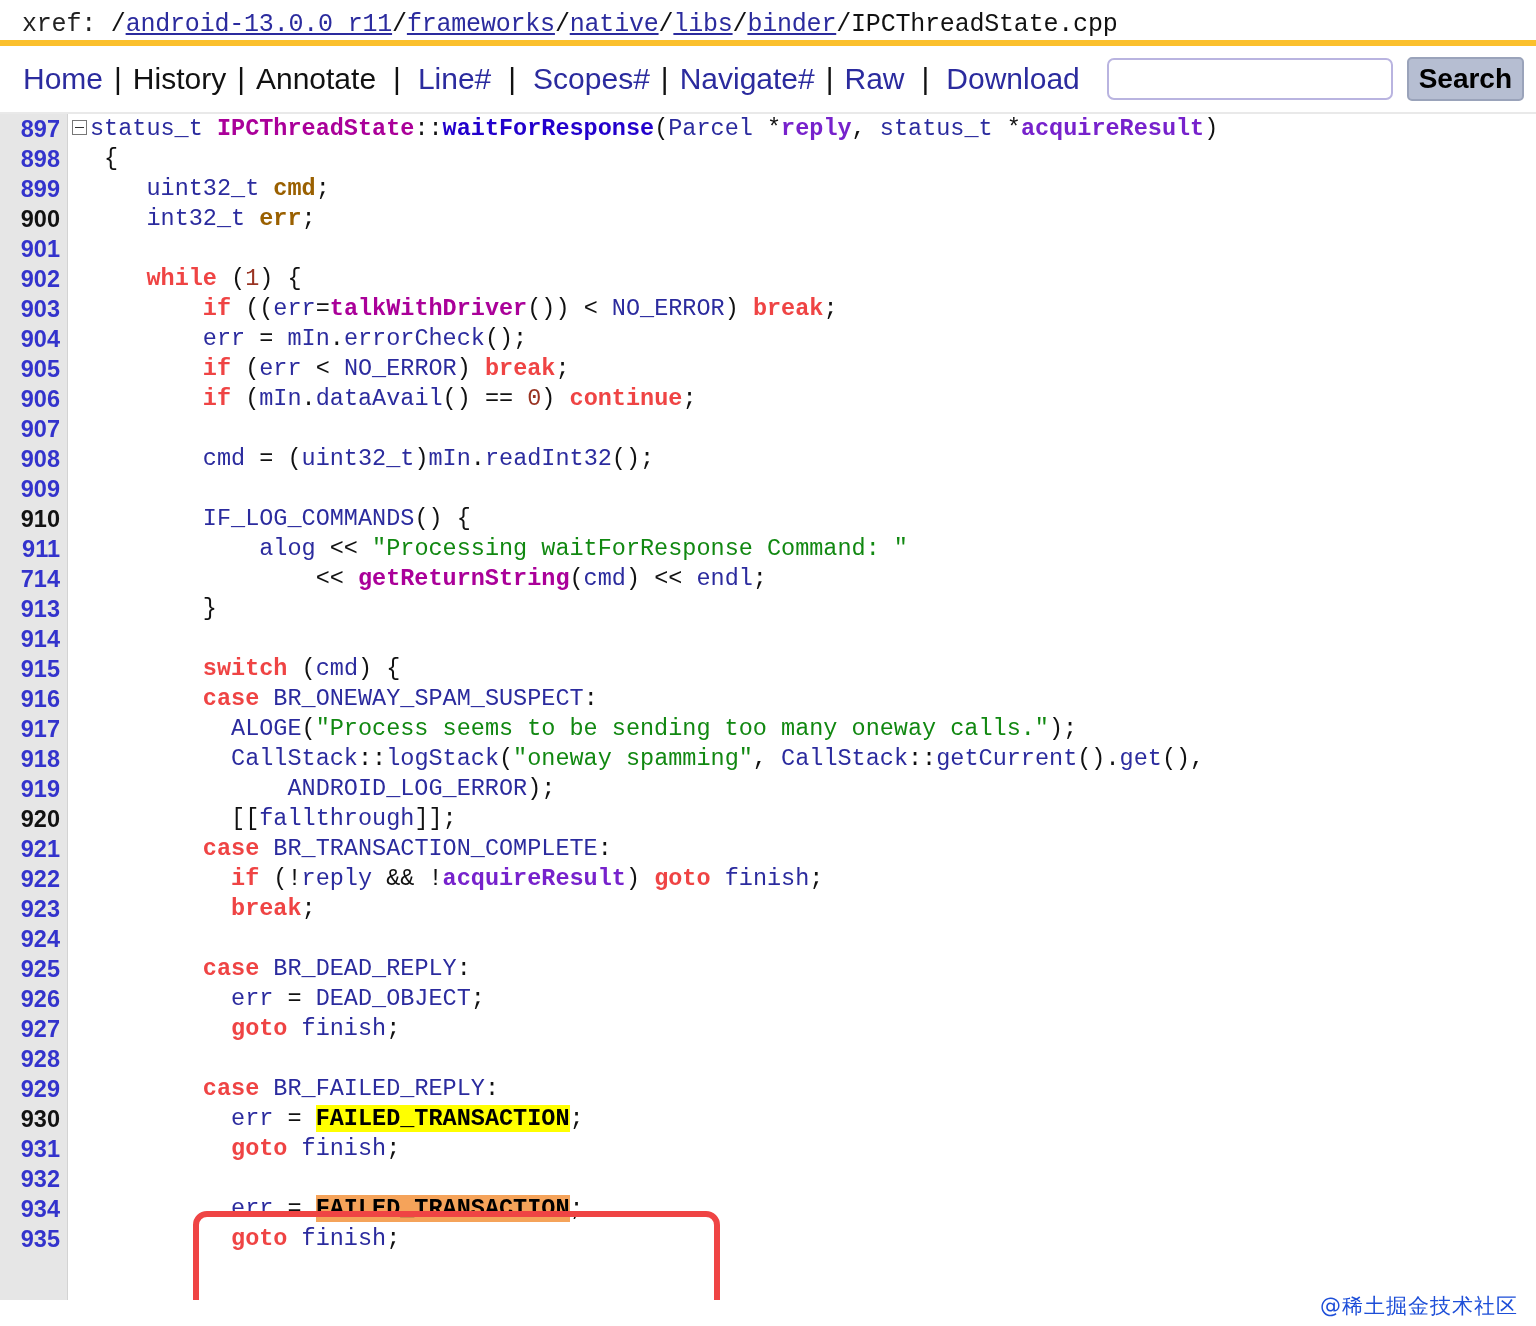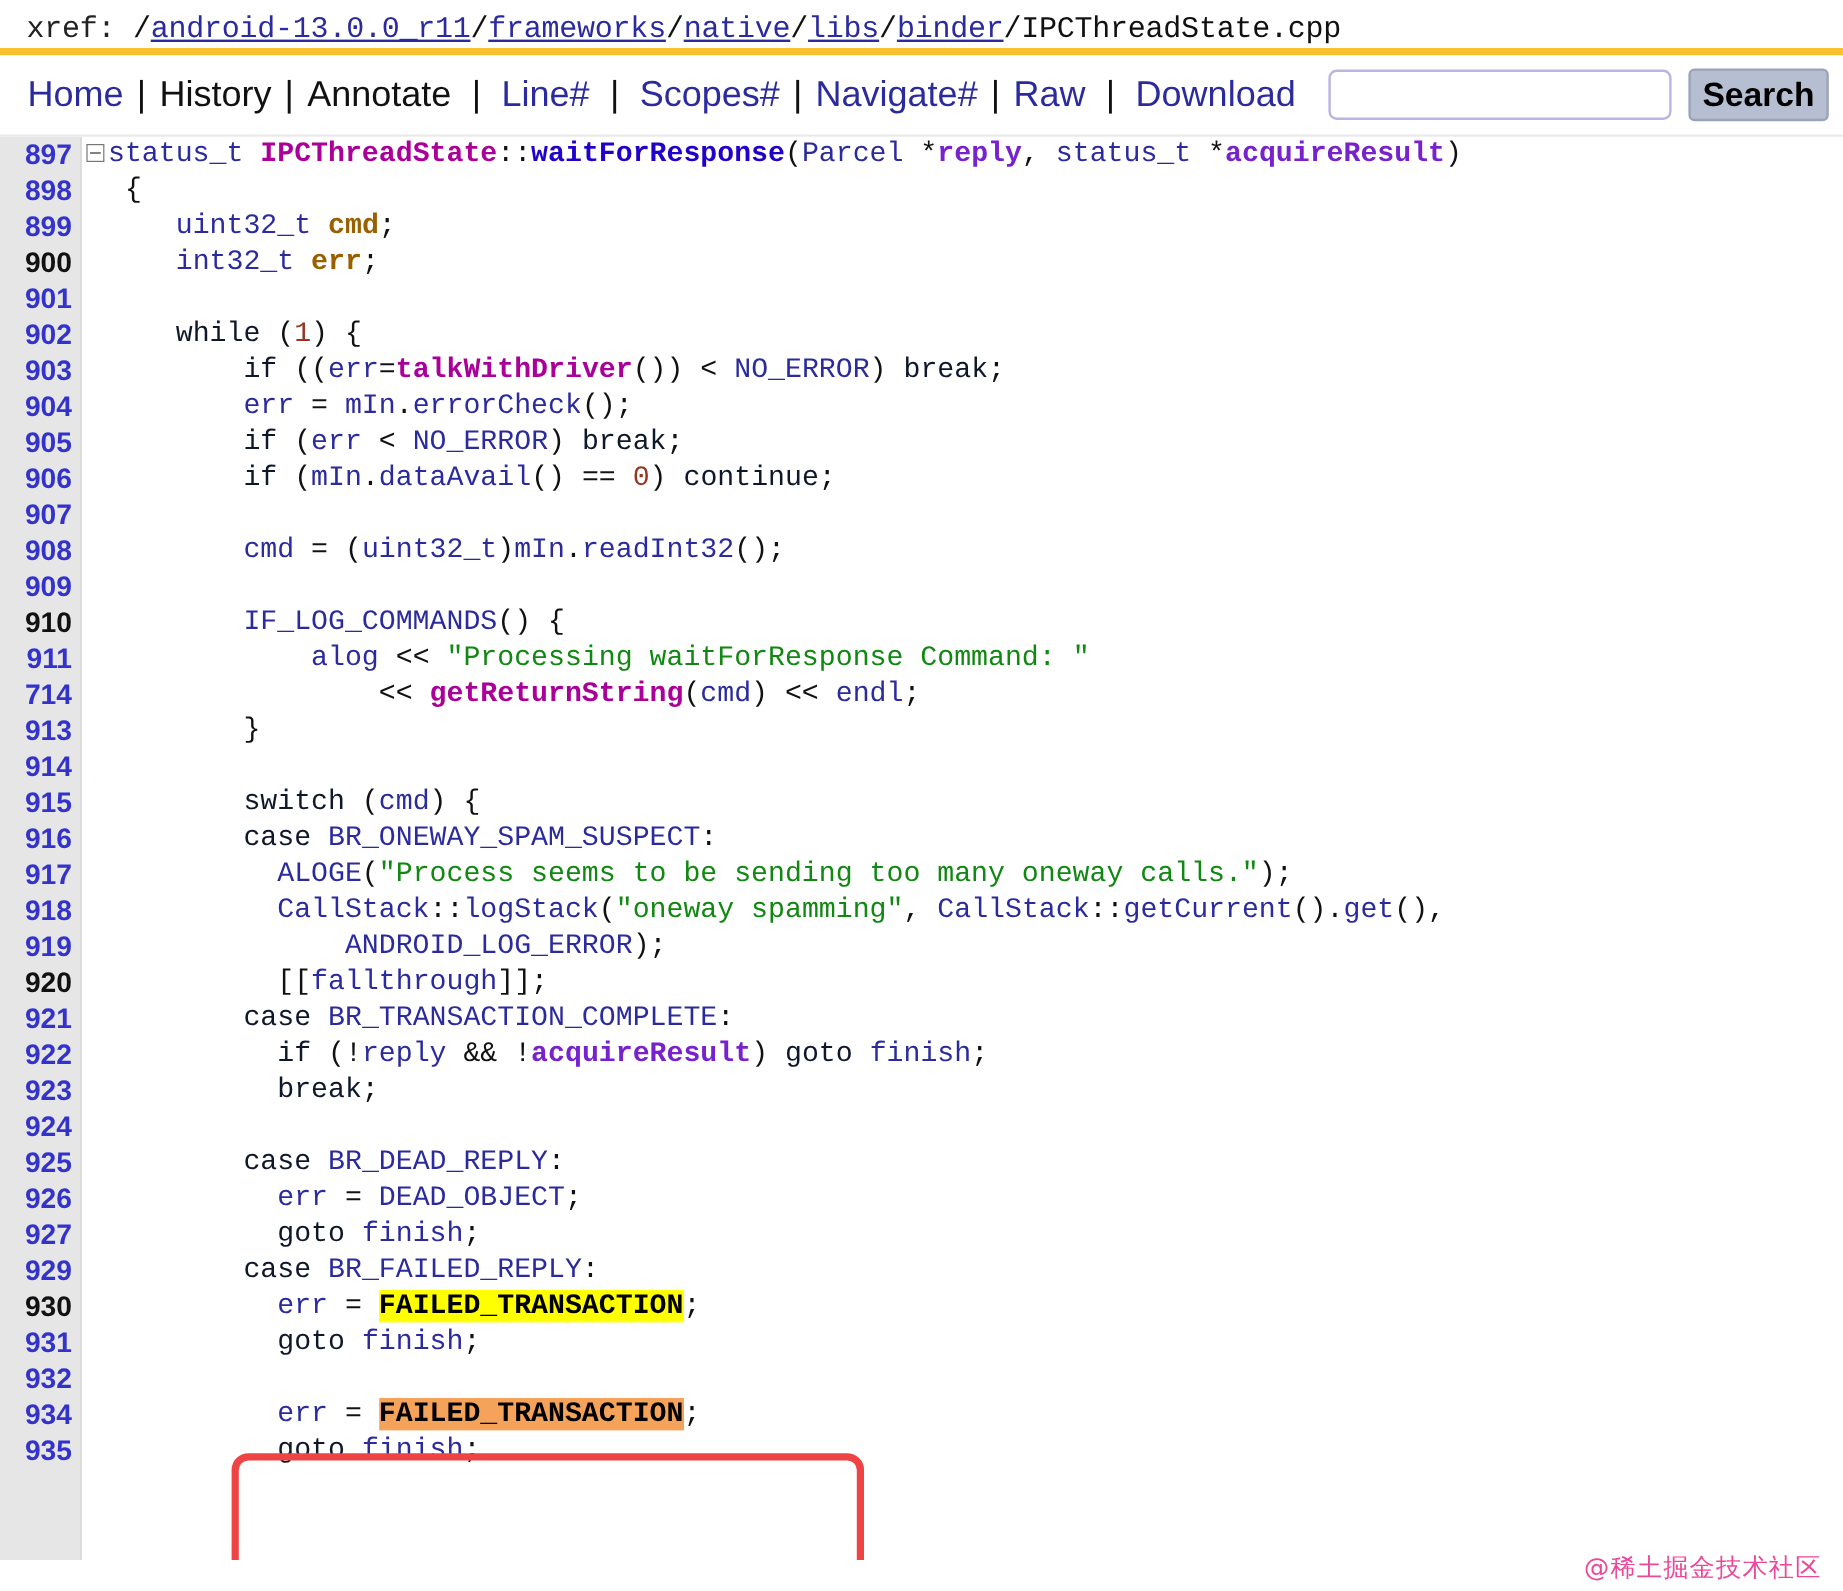--- a/index.html
+++ b/index.html
@@ -152,21 +152,21 @@
   .code-txt {
     flex: 1 1 auto;
     white-space: pre;
     color: #111;
     font-family: "Liberation Mono", monospace;
     font-size: 23.5px;
     line-height: 30px;
   }
 
   
-  .t-kw   { color: #0f172a; font-weight: normal; }
+  .t-kw   { color: #ef4444; font-weight: bold; }
   .t-type { color: #2b2b9e; }
   .t-id   { color: #2b2b9e; }
   .t-cls  { color: #aa0099; font-weight: bold; }
   .t-fn   { color: #2200cc; font-weight: bold; }
   .t-fnm  { color: #aa0099; font-weight: bold; }
   .t-var  { color: #7722cc; font-weight: bold; }
   .t-varb { color: #9a6000; font-weight: bold; }
   .t-str  { color: #118811; }
   .t-num  { color: #993322; }
   .t-pun  { color: #111; }
@@ -185,21 +185,21 @@
     pointer-events: none;
     background: transparent;
   }
 
   
   .watermark {
     position: absolute;
     right: 18px;
     bottom: 6px;
     font-size: 21px;
-    color: #ec4899;
+    color: #1d4ed8;
     font-family: "DejaVu Sans", sans-serif;
     letter-spacing: 1px;
   }
 </style>
 </head>
 <body>
 
 <div id="page">
 
   <div class="xref-bar">
@@ -255,20 +255,21 @@
         <div class="ln-row"><span class="lnum">918</span><span class="fold-col"></span><span class="code-txt">          <span class="t-id">CallStack</span><span class="t-pun">::</span><span class="t-id">logStack</span><span class="t-pun">(</span><span class="t-str">"oneway spamming"</span><span class="t-pun">, </span><span class="t-id">CallStack</span><span class="t-pun">::</span><span class="t-id">getCurrent</span><span class="t-pun">().</span><span class="t-id">get</span><span class="t-pun">(),</span></span></div>
         <div class="ln-row"><span class="lnum">919</span><span class="fold-col"></span><span class="code-txt">              <span class="t-id">ANDROID_LOG_ERROR</span><span class="t-pun">);</span></span></div>
         <div class="ln-row"><span class="lnum dec">920</span><span class="fold-col"></span><span class="code-txt">          <span class="t-pun">[[</span><span class="t-id">fallthrough</span><span class="t-pun">]];</span></span></div>
         <div class="ln-row"><span class="lnum">921</span><span class="fold-col"></span><span class="code-txt">        <span class="t-kw">case</span><span class="t-pun"> </span><span class="t-id">BR_TRANSACTION_COMPLETE</span><span class="t-pun">:</span></span></div>
         <div class="ln-row"><span class="lnum">922</span><span class="fold-col"></span><span class="code-txt">          <span class="t-kw">if</span><span class="t-pun"> (!</span><span class="t-id">reply</span><span class="t-pun"> &amp;&amp; !</span><span class="t-var">acquireResult</span><span class="t-pun">) </span><span class="t-kw">goto</span><span class="t-pun"> </span><span class="t-id">finish</span><span class="t-pun">;</span></span></div>
         <div class="ln-row"><span class="lnum">923</span><span class="fold-col"></span><span class="code-txt">          <span class="t-kw">break</span><span class="t-pun">;</span></span></div>
         <div class="ln-row"><span class="lnum">924</span><span class="fold-col"></span><span class="code-txt"></span></div>
         <div class="ln-row"><span class="lnum">925</span><span class="fold-col"></span><span class="code-txt">        <span class="t-kw">case</span><span class="t-pun"> </span><span class="t-id">BR_DEAD_REPLY</span><span class="t-pun">:</span></span></div>
         <div class="ln-row"><span class="lnum">926</span><span class="fold-col"></span><span class="code-txt">          <span class="t-id">err</span><span class="t-pun"> = </span><span class="t-id">DEAD_OBJECT</span><span class="t-pun">;</span></span></div>
         <div class="ln-row"><span class="lnum">927</span><span class="fold-col"></span><span class="code-txt">          <span class="t-kw">goto</span><span class="t-pun"> </span><span class="t-id">finish</span><span class="t-pun">;</span></span></div>
+        <div class="ln-row"><span class="lnum">928</span><span class="fold-col"></span><span class="code-txt"></span></div>
         <div class="ln-row"><span class="lnum">929</span><span class="fold-col"></span><span class="code-txt">        <span class="t-kw">case</span><span class="t-pun"> </span><span class="t-id">BR_FAILED_REPLY</span><span class="t-pun">:</span></span></div>
         <div class="ln-row"><span class="lnum dec">930</span><span class="fold-col"></span><span class="code-txt">          <span class="t-id">err</span><span class="t-pun"> = </span><span class="hl-y">FAILED_TRANSACTION</span><span class="t-pun">;</span></span></div>
         <div class="ln-row"><span class="lnum">931</span><span class="fold-col"></span><span class="code-txt">          <span class="t-kw">goto</span><span class="t-pun"> </span><span class="t-id">finish</span><span class="t-pun">;</span></span></div>
         <div class="ln-row"><span class="lnum">932</span><span class="fold-col"></span><span class="code-txt"></span></div>
         <div class="ln-row"><span class="lnum">934</span><span class="fold-col"></span><span class="code-txt">          <span class="t-id">err</span><span class="t-pun"> = </span><span class="hl-o">FAILED_TRANSACTION</span><span class="t-pun">;</span></span></div>
         <div class="ln-row"><span class="lnum">935</span><span class="fold-col"></span><span class="code-txt">          <span class="t-kw">goto</span><span class="t-pun"> </span><span class="t-id">finish</span><span class="t-pun">;</span></span></div>
       </div>
     <div class="red-box"></div>
   </div>
 

